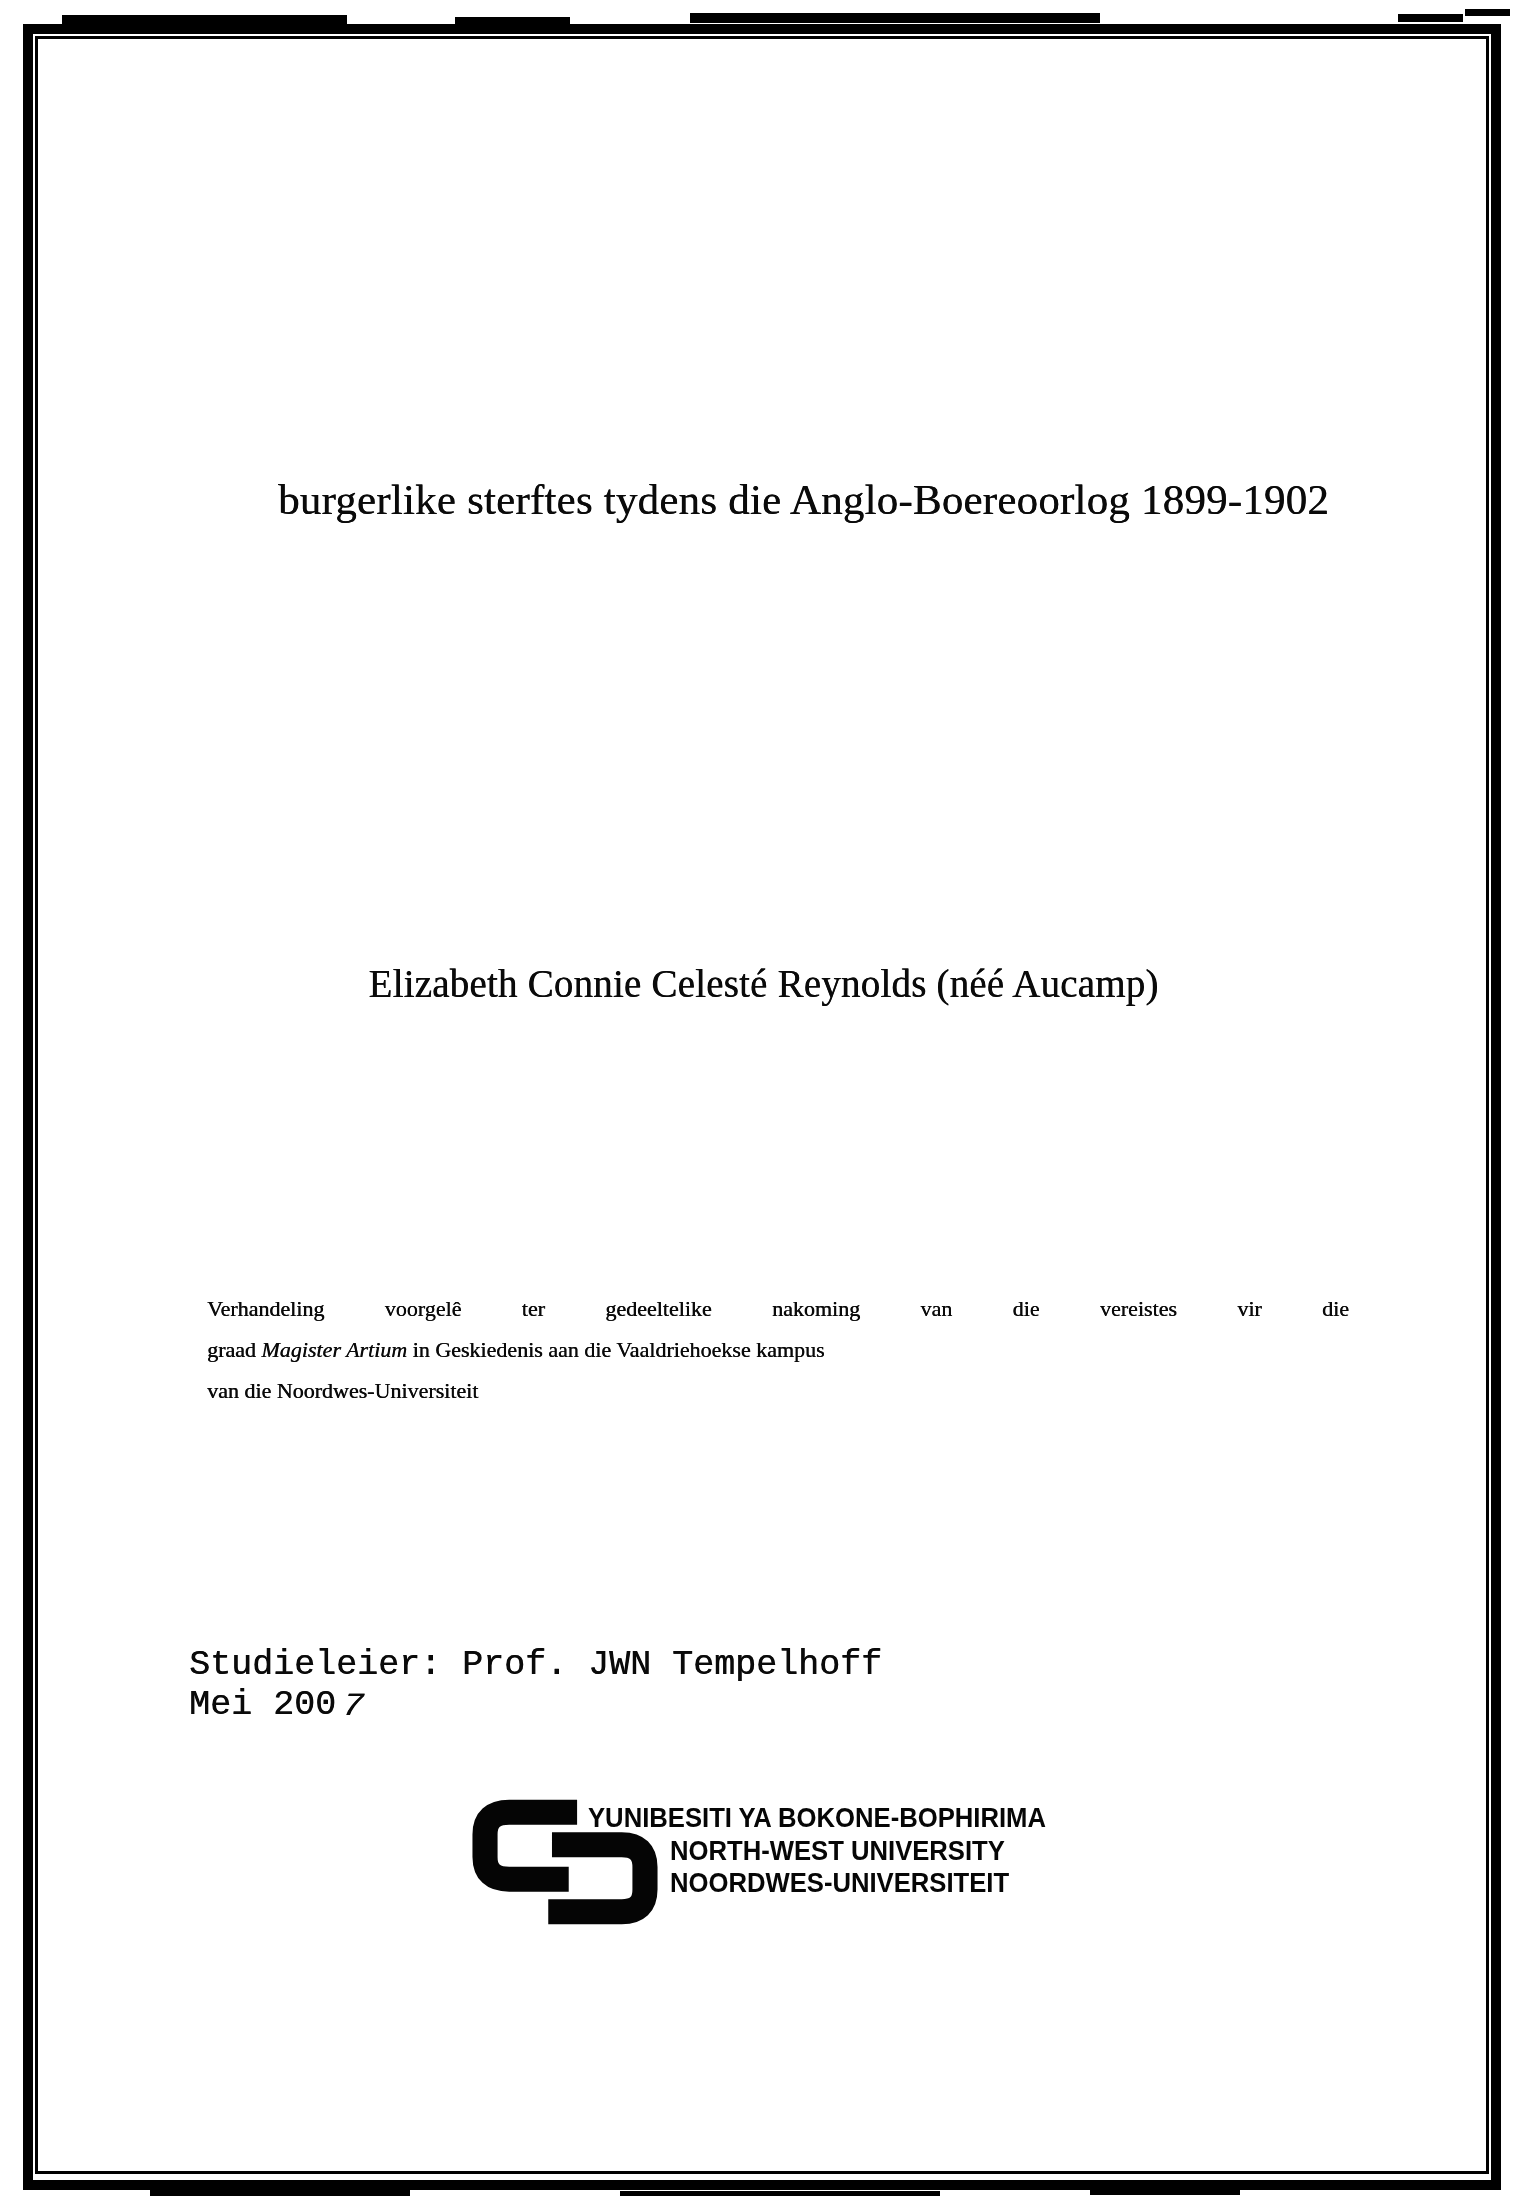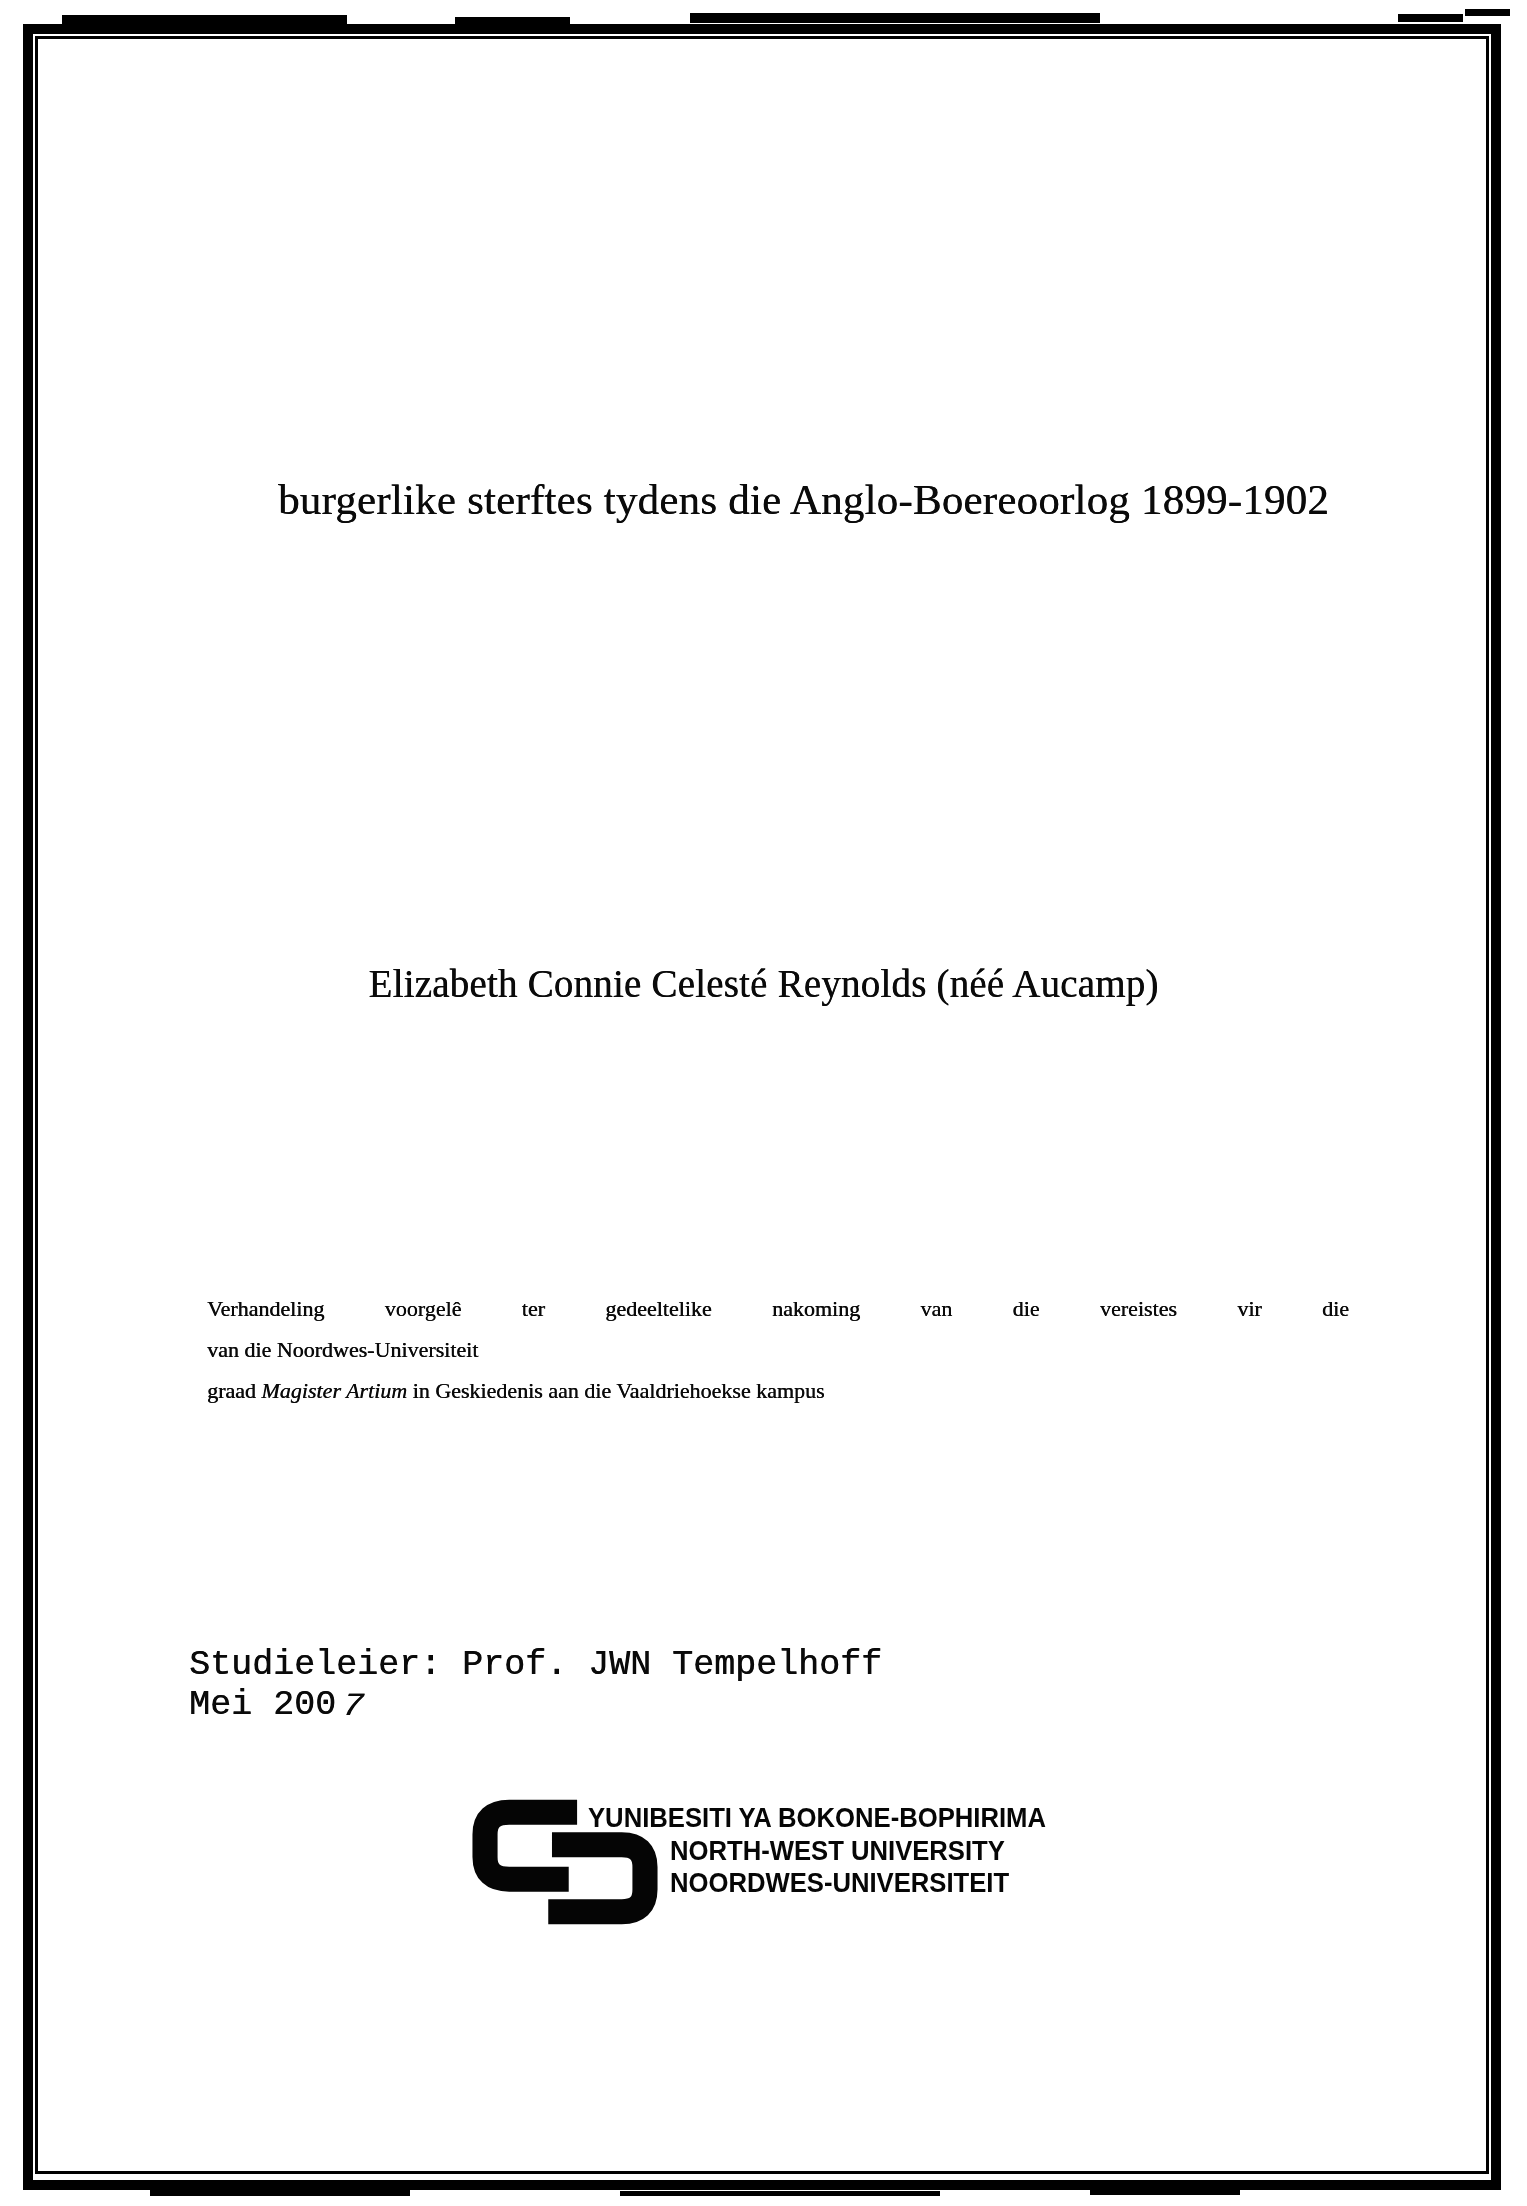--- a/index.html
+++ b/index.html
@@ -133,22 +133,22 @@
   <div class="artifact a7"></div>
   <div class="artifact a8"></div>
 
   <div class="title-line l2 serif-ink">burgerlike sterftes tydens die Anglo-Boereoorlog 1899-1902</div>
 
 
   <div class="author serif-ink">Elizabeth Connie Celesté Reynolds (néé Aucamp)</div>
 
   <div class="statement serif-ink">
     <div class="jline">Verhandeling voorgelê ter gedeeltelike nakoming van die vereistes vir die</div>
+    <div><span>graad </span><span class="it">Magister Artium</span><span> in Geskiedenis aan die Vaaldriehoekse kampus</span></div>
     <div>van die Noordwes-Universiteit</div>
-    <div><span>graad </span><span class="it">Magister Artium</span><span> in Geskiedenis aan die Vaaldriehoekse kampus</span></div>
   </div>
 
   <div class="supervisor serif-ink">
     <div>Studieleier: Prof. JWN Tempelhoff</div>
     <div><span>Mei 200</span><span class="skew7">7</span></div>
   </div>
 
   <svg class="logo-mark" width="186" height="126" viewBox="0 0 200 135" aria-hidden="true">
 
     <path d="M 113 14 H 40 Q 14 14 14 38 V 62 Q 14 86 40 86 H 104" fill="none" stroke="#050505" stroke-width="27"></path>

